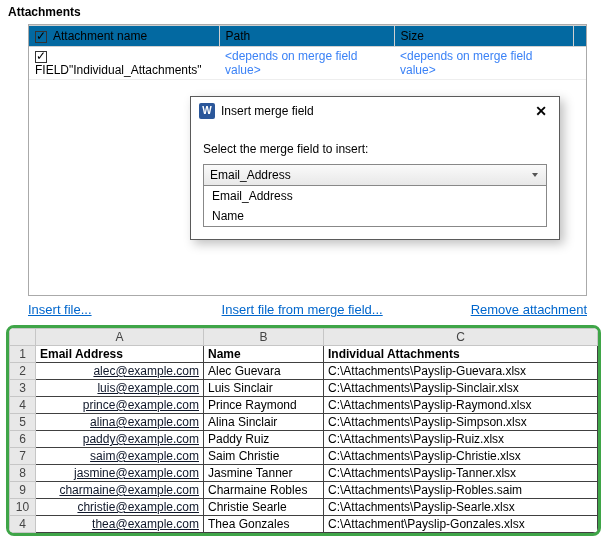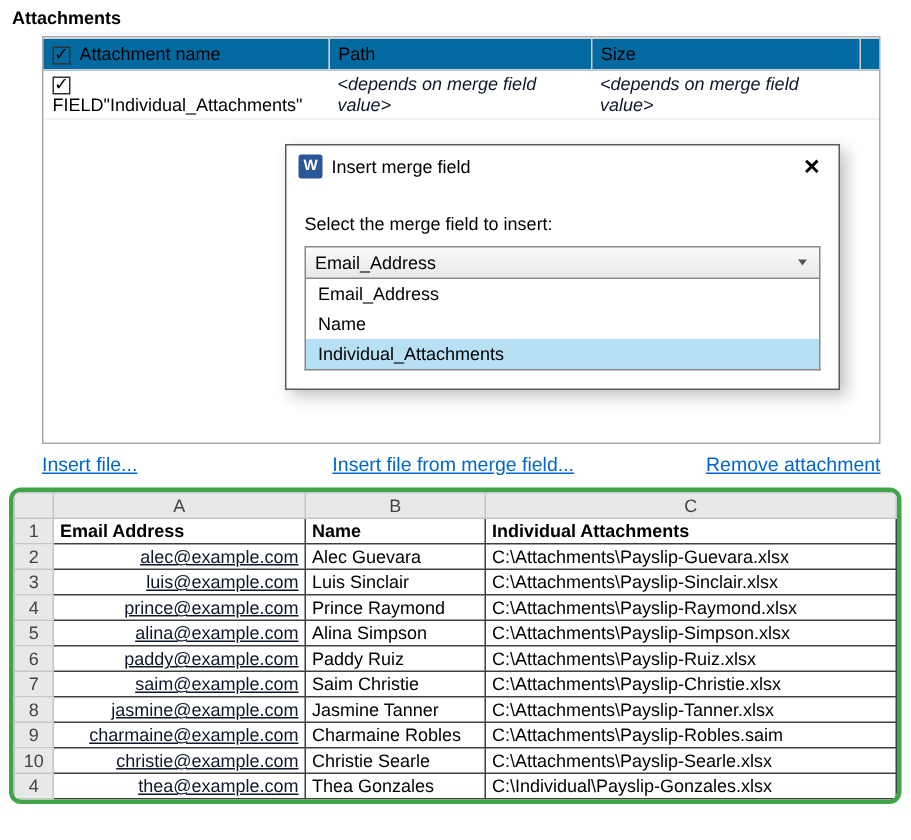--- a/index.html
+++ b/index.html
@@ -52,21 +52,21 @@
     vertical-align: middle;
     position: relative;
   }
   .chk.checked::after {
     content: "✓";
     position: absolute;
     top: -3px; left: 0;
     font-size: 12px;
     color: #000;
   }
-  .italic-gray { font-style: italic; color: #0f172a; }
+  .italic-gray { color: #3b82f6; }
   .dialog {
     position: absolute;
     top: 96px; left: 190px;
     width: 370px;
     background: #fff;
     border: 1px solid #5a5a5a;
     box-shadow: 4px 4px 10px rgba(0,0,0,0.25);
     z-index: 10;
   }
   .dialog-title {
@@ -210,21 +210,20 @@
     <span class="word-icon">W</span>
     <span>Insert merge field</span>
     <span class="dialog-close">✕</span>
   </div>
   <div class="dialog-body">
     <div class="dialog-label">Select the merge field to insert:</div>
     <div class="combo">Email_Address</div>
     <div class="combo-list">
       <div class="combo-item">Email_Address</div>
       <div class="combo-item">Name</div>
-      <div class="combo-item selected">Individual_Attachments</div>
     </div>
   </div>
 </div>
 
 <div class="sheet-wrap">
   <table class="sheet">
     <tbody>
         <tr>
       <th class="corner"></th>
       <th class="colhdr colA">A</th>
@@ -253,21 +252,21 @@
         </tr>
         <tr>
           <td class="rowhdr">4</td>
           <td class="email">prince@example.com</td>
           <td>Prince Raymond</td>
           <td>C:\Attachments\Payslip-Raymond.xlsx</td>
         </tr>
         <tr>
           <td class="rowhdr">5</td>
           <td class="email">alina@example.com</td>
-          <td>Alina Simpson</td>
+          <td>Alina Sinclair</td>
           <td>C:\Attachments\Payslip-Simpson.xlsx</td>
         </tr>
         <tr>
           <td class="rowhdr">6</td>
           <td class="email">paddy@example.com</td>
           <td>Paddy Ruiz</td>
           <td>C:\Attachments\Payslip-Ruiz.xlsx</td>
         </tr>
         <tr>
           <td class="rowhdr">7</td>
@@ -290,17 +289,17 @@
         <tr>
           <td class="rowhdr">10</td>
           <td class="email">christie@example.com</td>
           <td>Christie Searle</td>
           <td>C:\Attachments\Payslip-Searle.xlsx</td>
         </tr>
         <tr>
           <td class="rowhdr">4</td>
           <td class="email">thea@example.com</td>
           <td>Thea Gonzales</td>
-          <td>C:\Individual\Payslip-Gonzales.xlsx</td>
+          <td>C:\Attachment\Payslip-Gonzales.xlsx</td>
         </tr>
       </tbody>
   </table>
 </div>
 
 </body></html>

